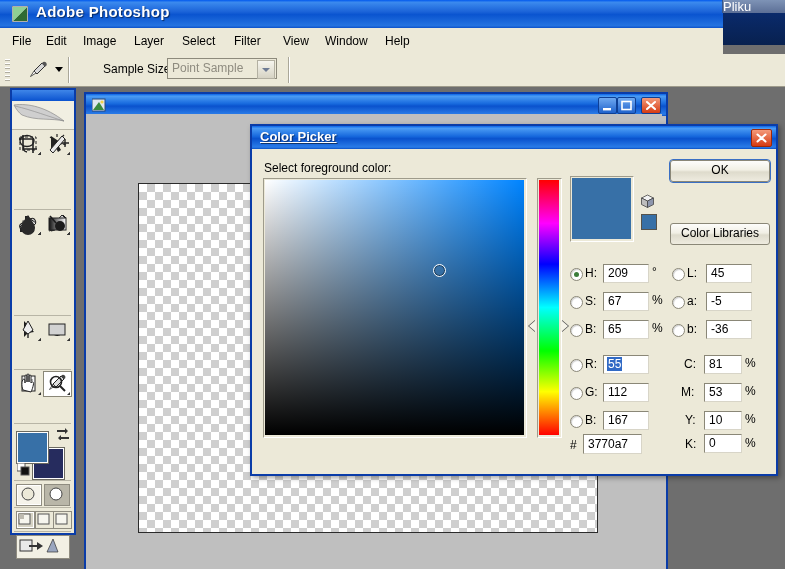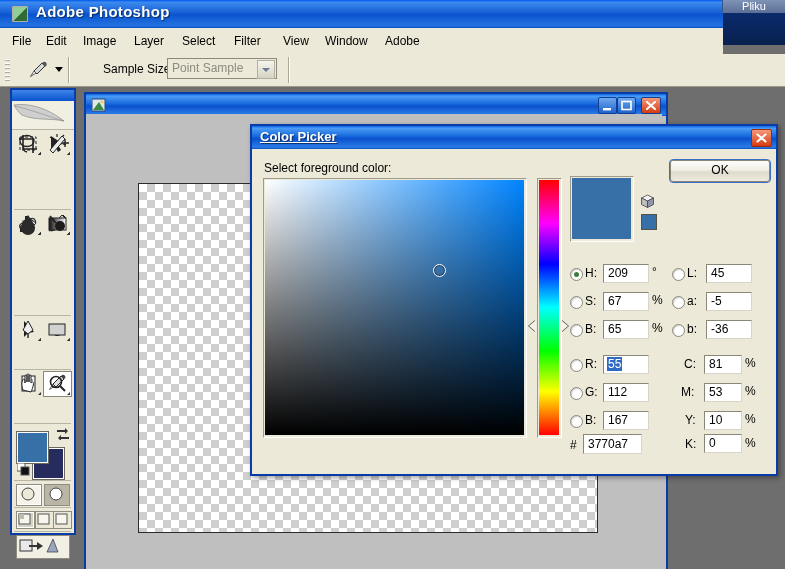--- a/index.html
+++ b/index.html
@@ -20,21 +20,21 @@
   #app-title-text{
     position:absolute;left:36px;top:3px;
     font-size:15px;font-weight:bold;color:#fff;letter-spacing:.3px;
     text-shadow:1px 1px 1px rgba(0,0,0,.55);
     font-family:"Liberation Sans",sans-serif;
   }
   #app-icon{position:absolute;left:12px;top:6px;width:16px;height:16px;}
   #pliku-tab{
     position:absolute;right:0;top:0;width:62px;height:13px;
     background:linear-gradient(to bottom,#7e93b6,#5c6f96);
-    color:#fff;font-size:11px;text-align:center;line-height:13px;
+    color:#fff;font-size:13px;line-height:13px;
     border-left:1px solid #33568d;
   }
   #pliku-body{
     position:absolute;right:0;top:13px;width:62px;height:32px;
     background:linear-gradient(to bottom,#0a2a6b,#08214f);
   }
   #pliku-grey{
     position:absolute;right:0;top:45px;width:62px;height:12px;background:#6e6e6e;
   }
   
@@ -202,21 +202,21 @@
 
   <div id="menubar">
     <div class="menu-item" style="left:6px">File</div>
     <div class="menu-item" style="left:40px">Edit</div>
     <div class="menu-item" style="left:77px">Image</div>
     <div class="menu-item" style="left:128px">Layer</div>
     <div class="menu-item" style="left:176px">Select</div>
     <div class="menu-item" style="left:228px">Filter</div>
     <div class="menu-item" style="left:277px">View</div>
     <div class="menu-item" style="left:319px">Window</div>
-    <div class="menu-item" style="left:379px">Adobe</div>
+    <div class="menu-item" style="left:379px">Help</div>
   </div>
 
   <div id="optionsbar">
     <div class="ob-grip"></div>
     <span id="ob-tool-icon">
       <svg width="22" height="20" viewBox="0 0 22 20">
         <path d="M16 3 l3 3 -8 8 -3 -3 z" fill="#d8d8d8" stroke="#333" stroke-width="1"></path>
         <path d="M17 2 a2.6 2.6 0 0 1 3.5 3.5 l-1.5 1.2 -3.2 -3.2 z" fill="#555"></path>
         <path d="M8 11 l-3.5 5.5 5.5 -3.5 z" fill="#fff" stroke="#333" stroke-width=".8"></path>
       </svg>
@@ -527,20 +527,21 @@
     <span id="cube-icon">
       <svg width="15" height="15" viewBox="0 0 15 15">
         <path d="M7.5 1 L13.5 4 L7.5 7 L1.5 4 Z" fill="#f2f2f2" stroke="#444" stroke-width=".8"></path>
         <path d="M1.5 4 L1.5 10.5 L7.5 13.5 L7.5 7 Z" fill="#bdbdbd" stroke="#444" stroke-width=".8"></path>
         <path d="M13.5 4 L13.5 10.5 L7.5 13.5 L7.5 7 Z" fill="#8d96ad" stroke="#444" stroke-width=".8"></path>
       </svg>
     </span>
     <div id="alert-swatch" style="background: rgb(55, 112, 167);"></div>
 
     <div class="pk-btn" id="btn-ok">OK</div>
+    <div class="pk-btn" id="btn-libraries">Color Libraries</div>
 
     <div class="radio on" style="left:318px;top:142px"></div>
     <span class="fld-label" style="left:333px;top:140px">H:</span>
     <div class="num" style="left:351px;top:138px;width:44px">
       <span>209</span>
     </div>
     <span class="unit" style="left:400px;top:139px">°</span>
 
     <div class="radio" style="left:318px;top:170px"></div>
     <span class="fld-label" style="left:333px;top:168px">S:</span>

